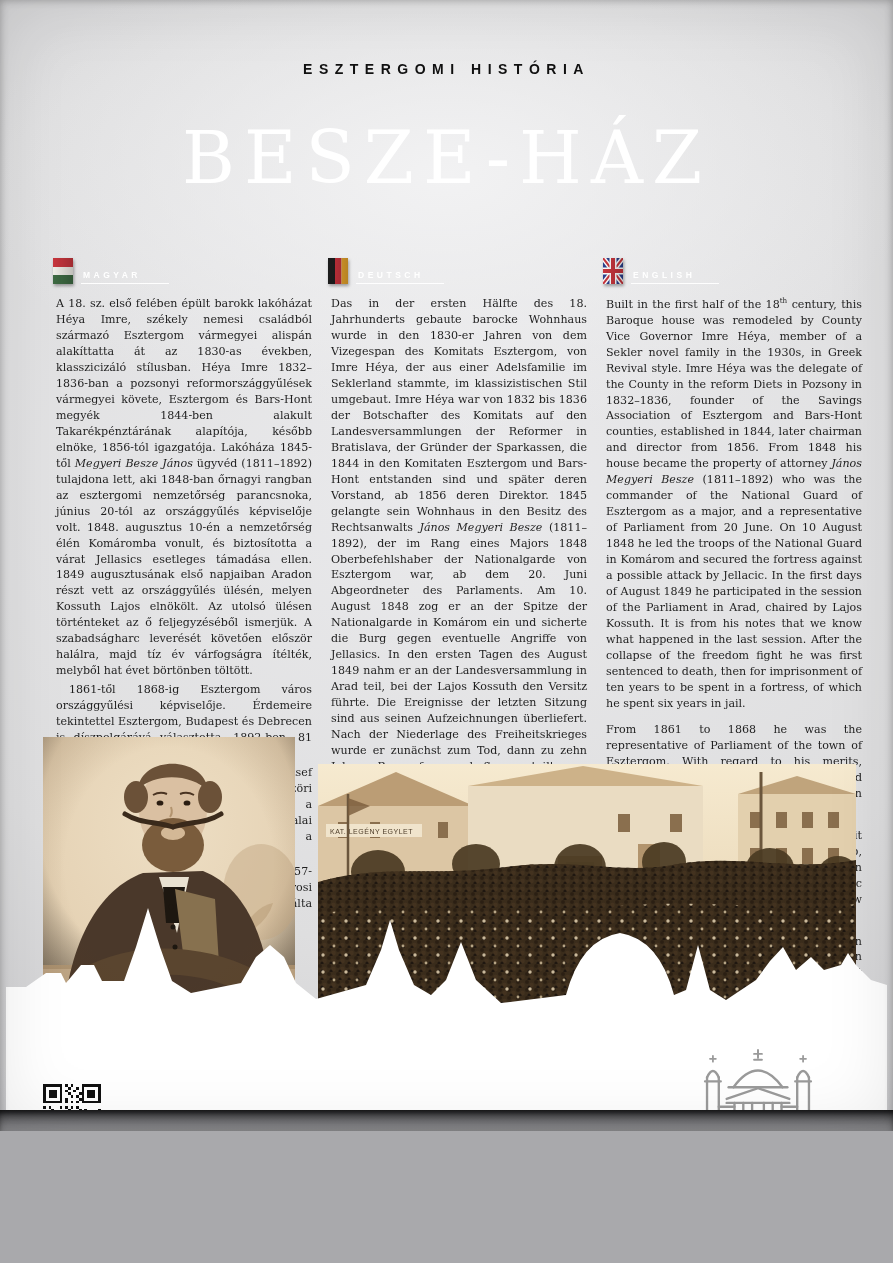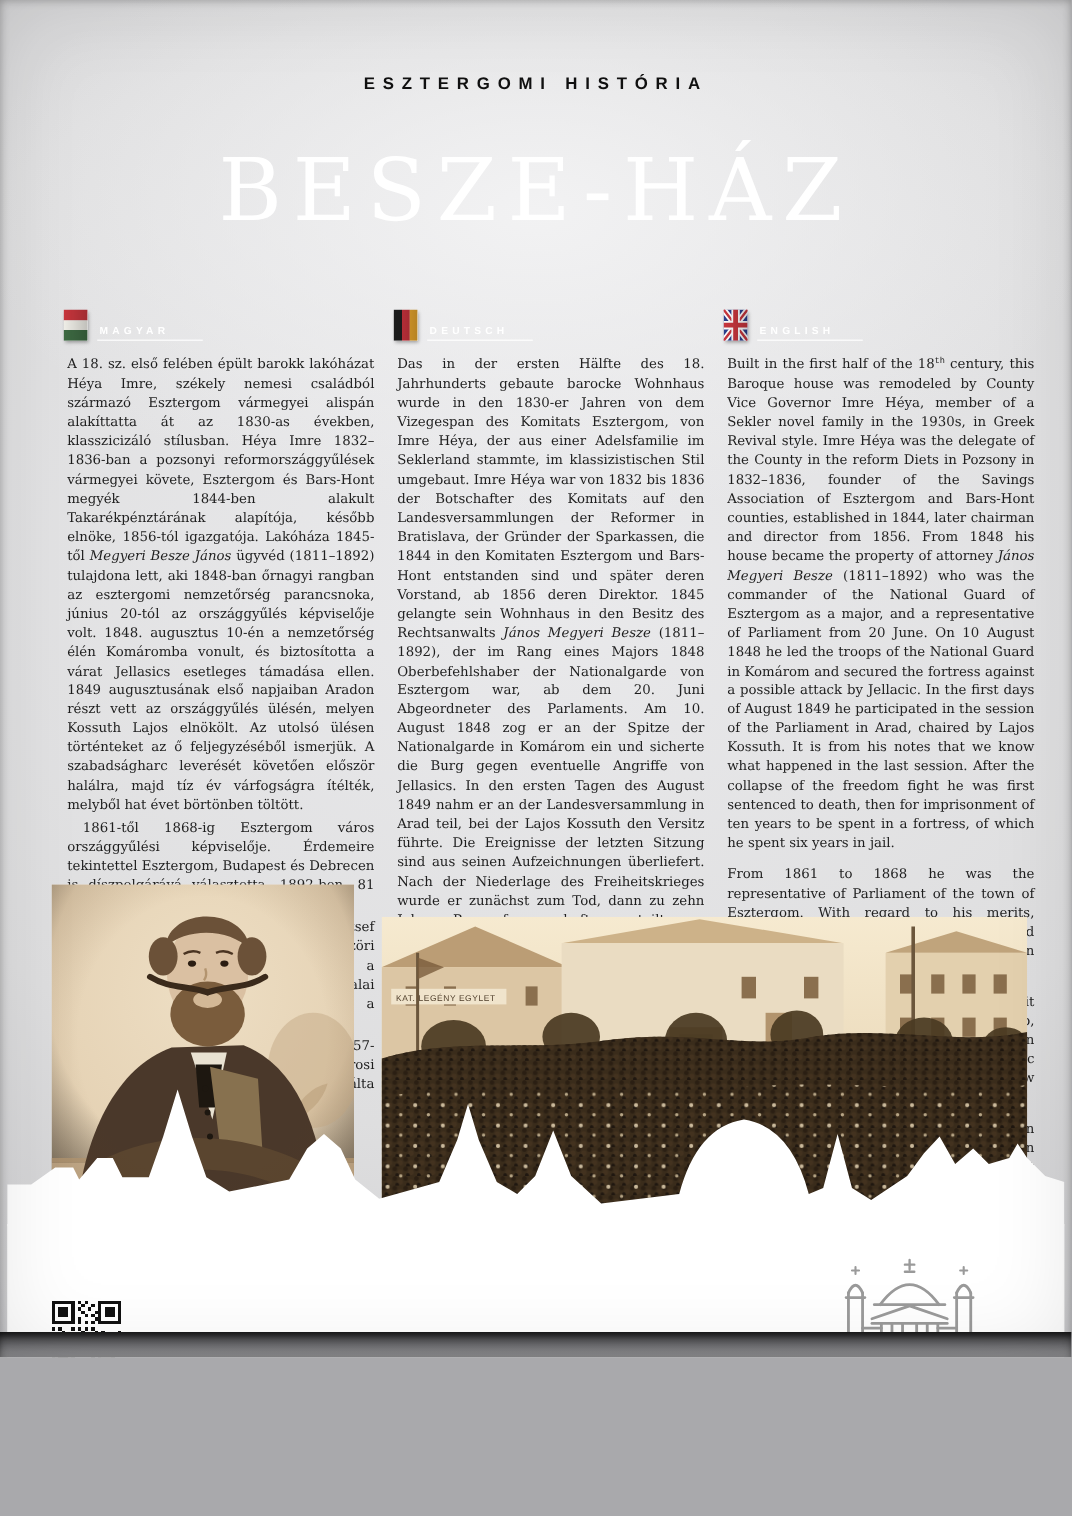--- a/index.html
+++ b/index.html
@@ -42,21 +42,21 @@
   .basilica{display:block;margin:0 auto;width:152px;height:98px;}
   .logo-letters{margin-top:1px;font-size:29px;font-weight:bold;line-height:30px;letter-spacing:0px;white-space:nowrap;}
   .logo-letters > *{display:inline-block;vertical-align:middle;margin:0 .5px;}
   .logo-letters > :nth-child(odd){transform:rotate(-6deg) translateY(-1px);}
   .logo-letters > :nth-child(even){transform:rotate(5deg) translateY(1px);}
   .swoosh{width:192px;height:9px;background:#9b9b9d;border-radius:6px/4px;margin:7px auto 0;
     transform:rotate(-1.2deg);}
   .bottom-bar{position:absolute;left:0;right:0;bottom:0;height:21px;z-index:3;
     background:linear-gradient(to bottom,#2f2f31,#6f6f72 55%,#9c9c9f);
     box-shadow:inset 0 5px 5px -2px rgba(0,0,0,.55);}
-  sup{font-size:.65em;font-family:Liberation Mono, monospace;}
+  sup{font-size:.65em;}
 </style>
 </head>
 <body>
 
 <div class="poster">
 
   <div class="kicker">ESZTERGOMI HISTÓRIA</div>
   <h1 class="title">BESZE-HÁZ</h1>
 
   <div class="columns">

